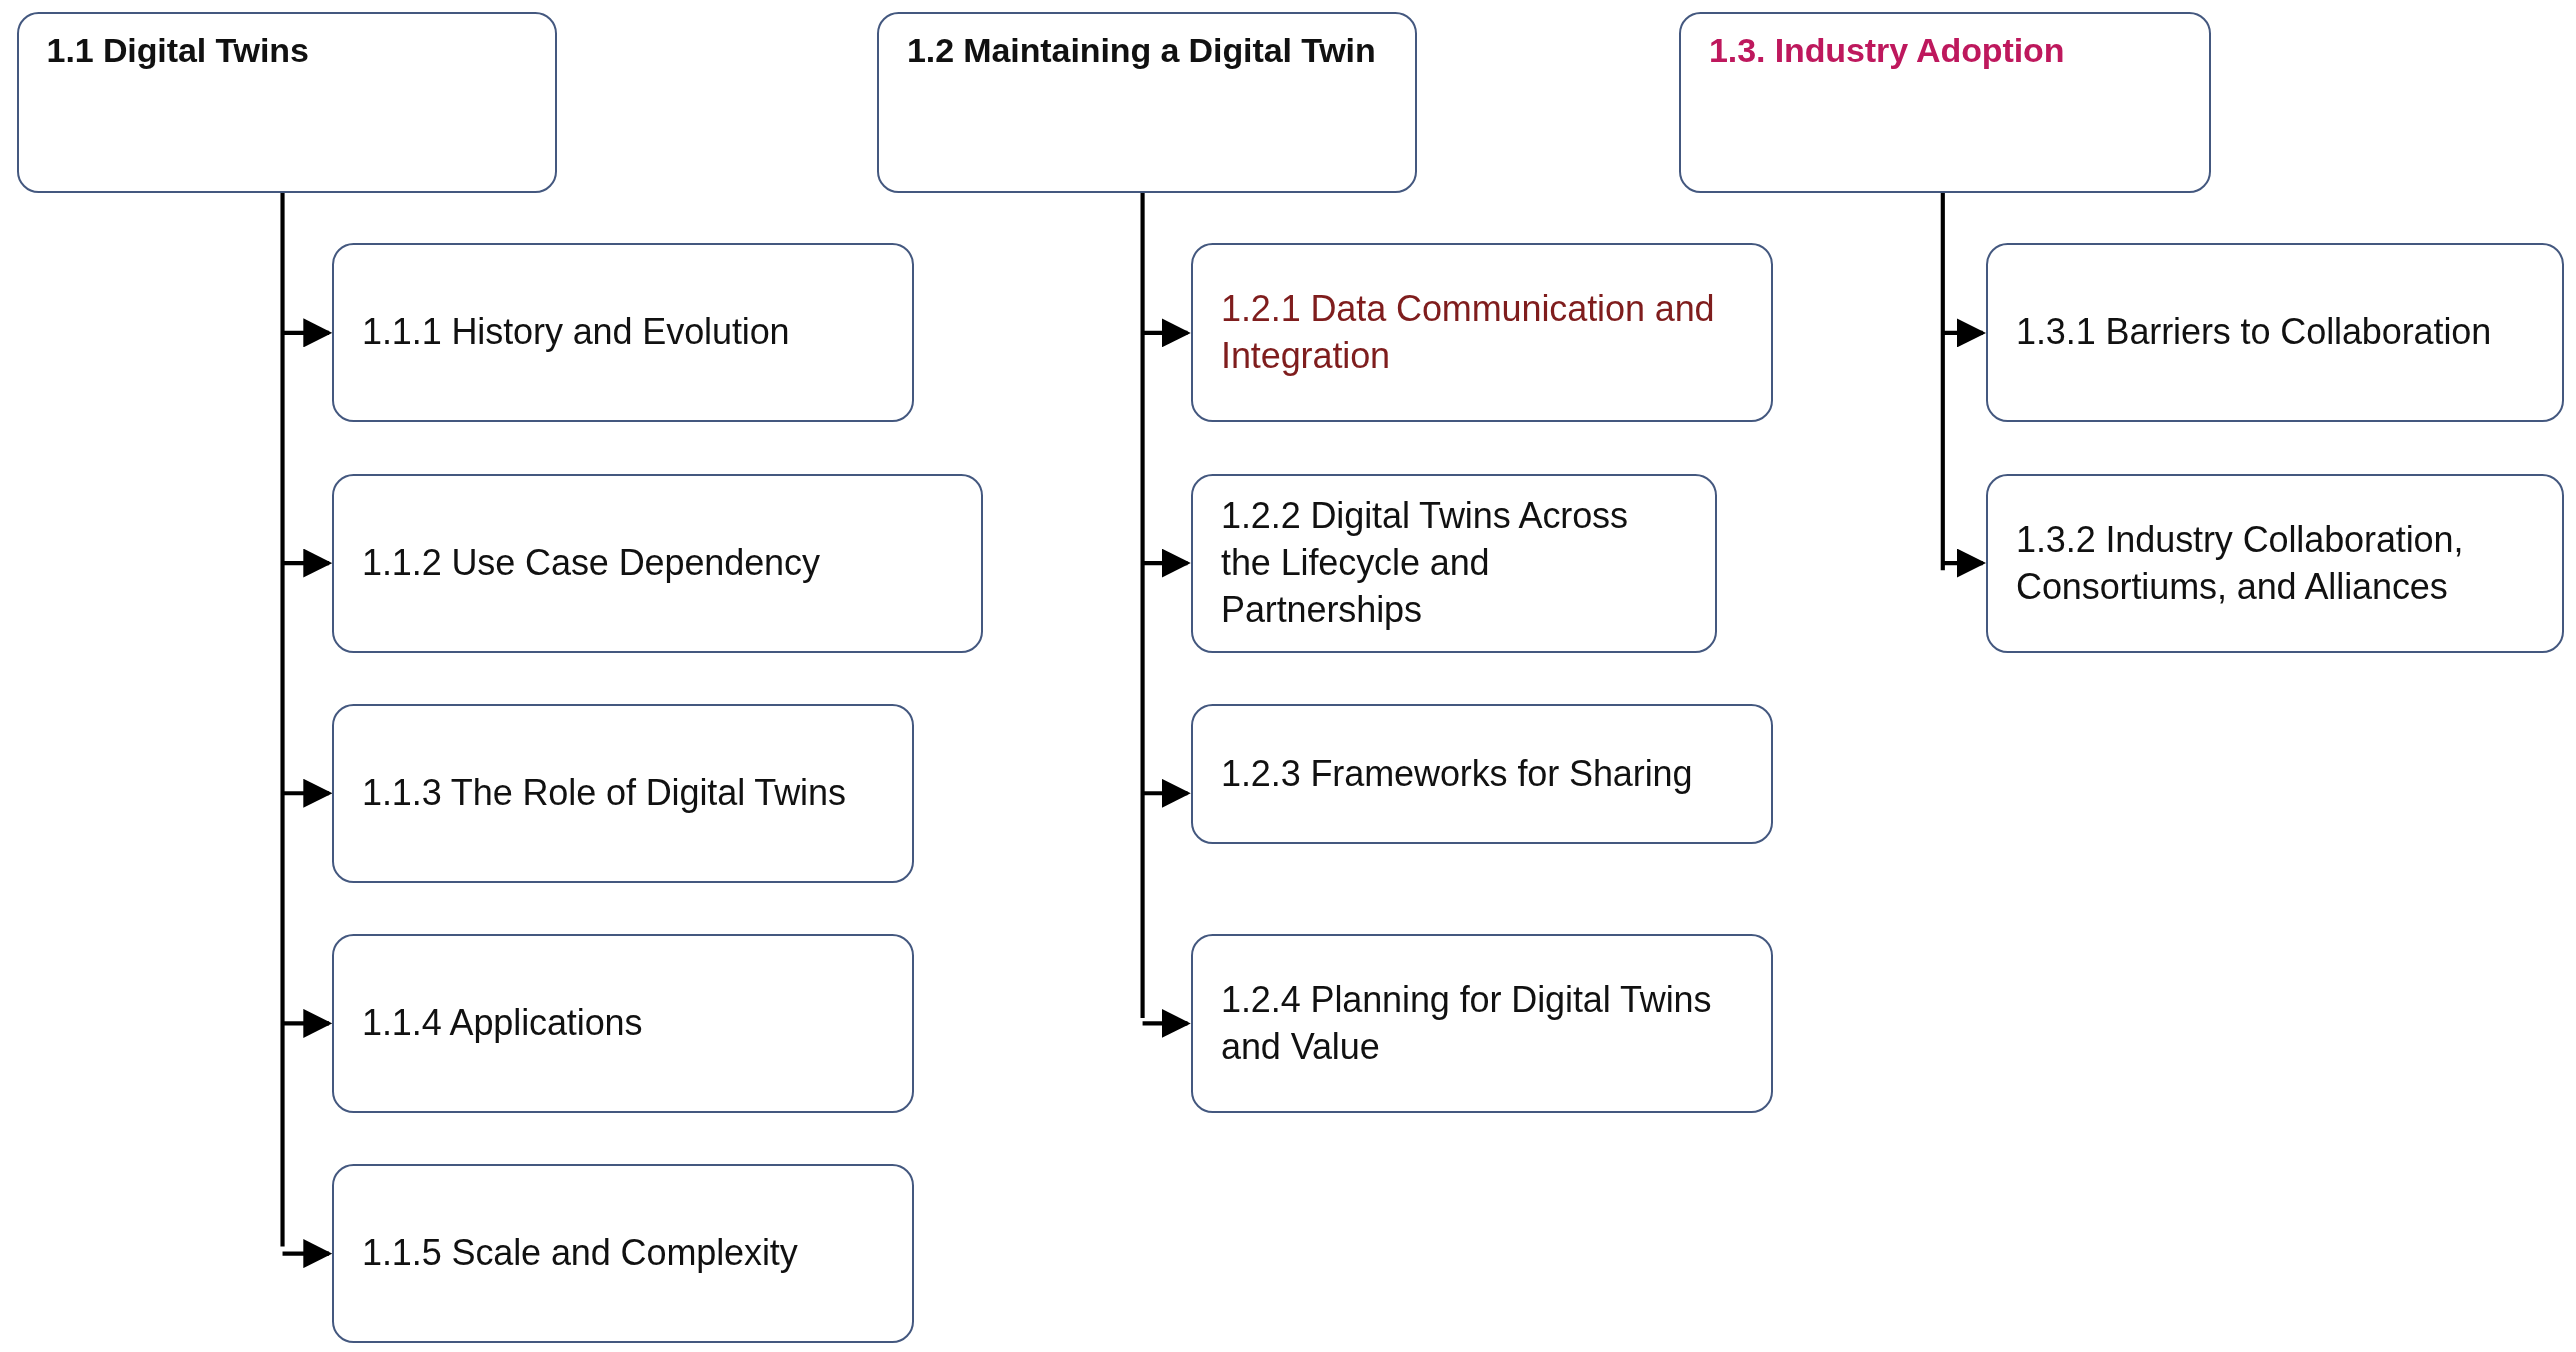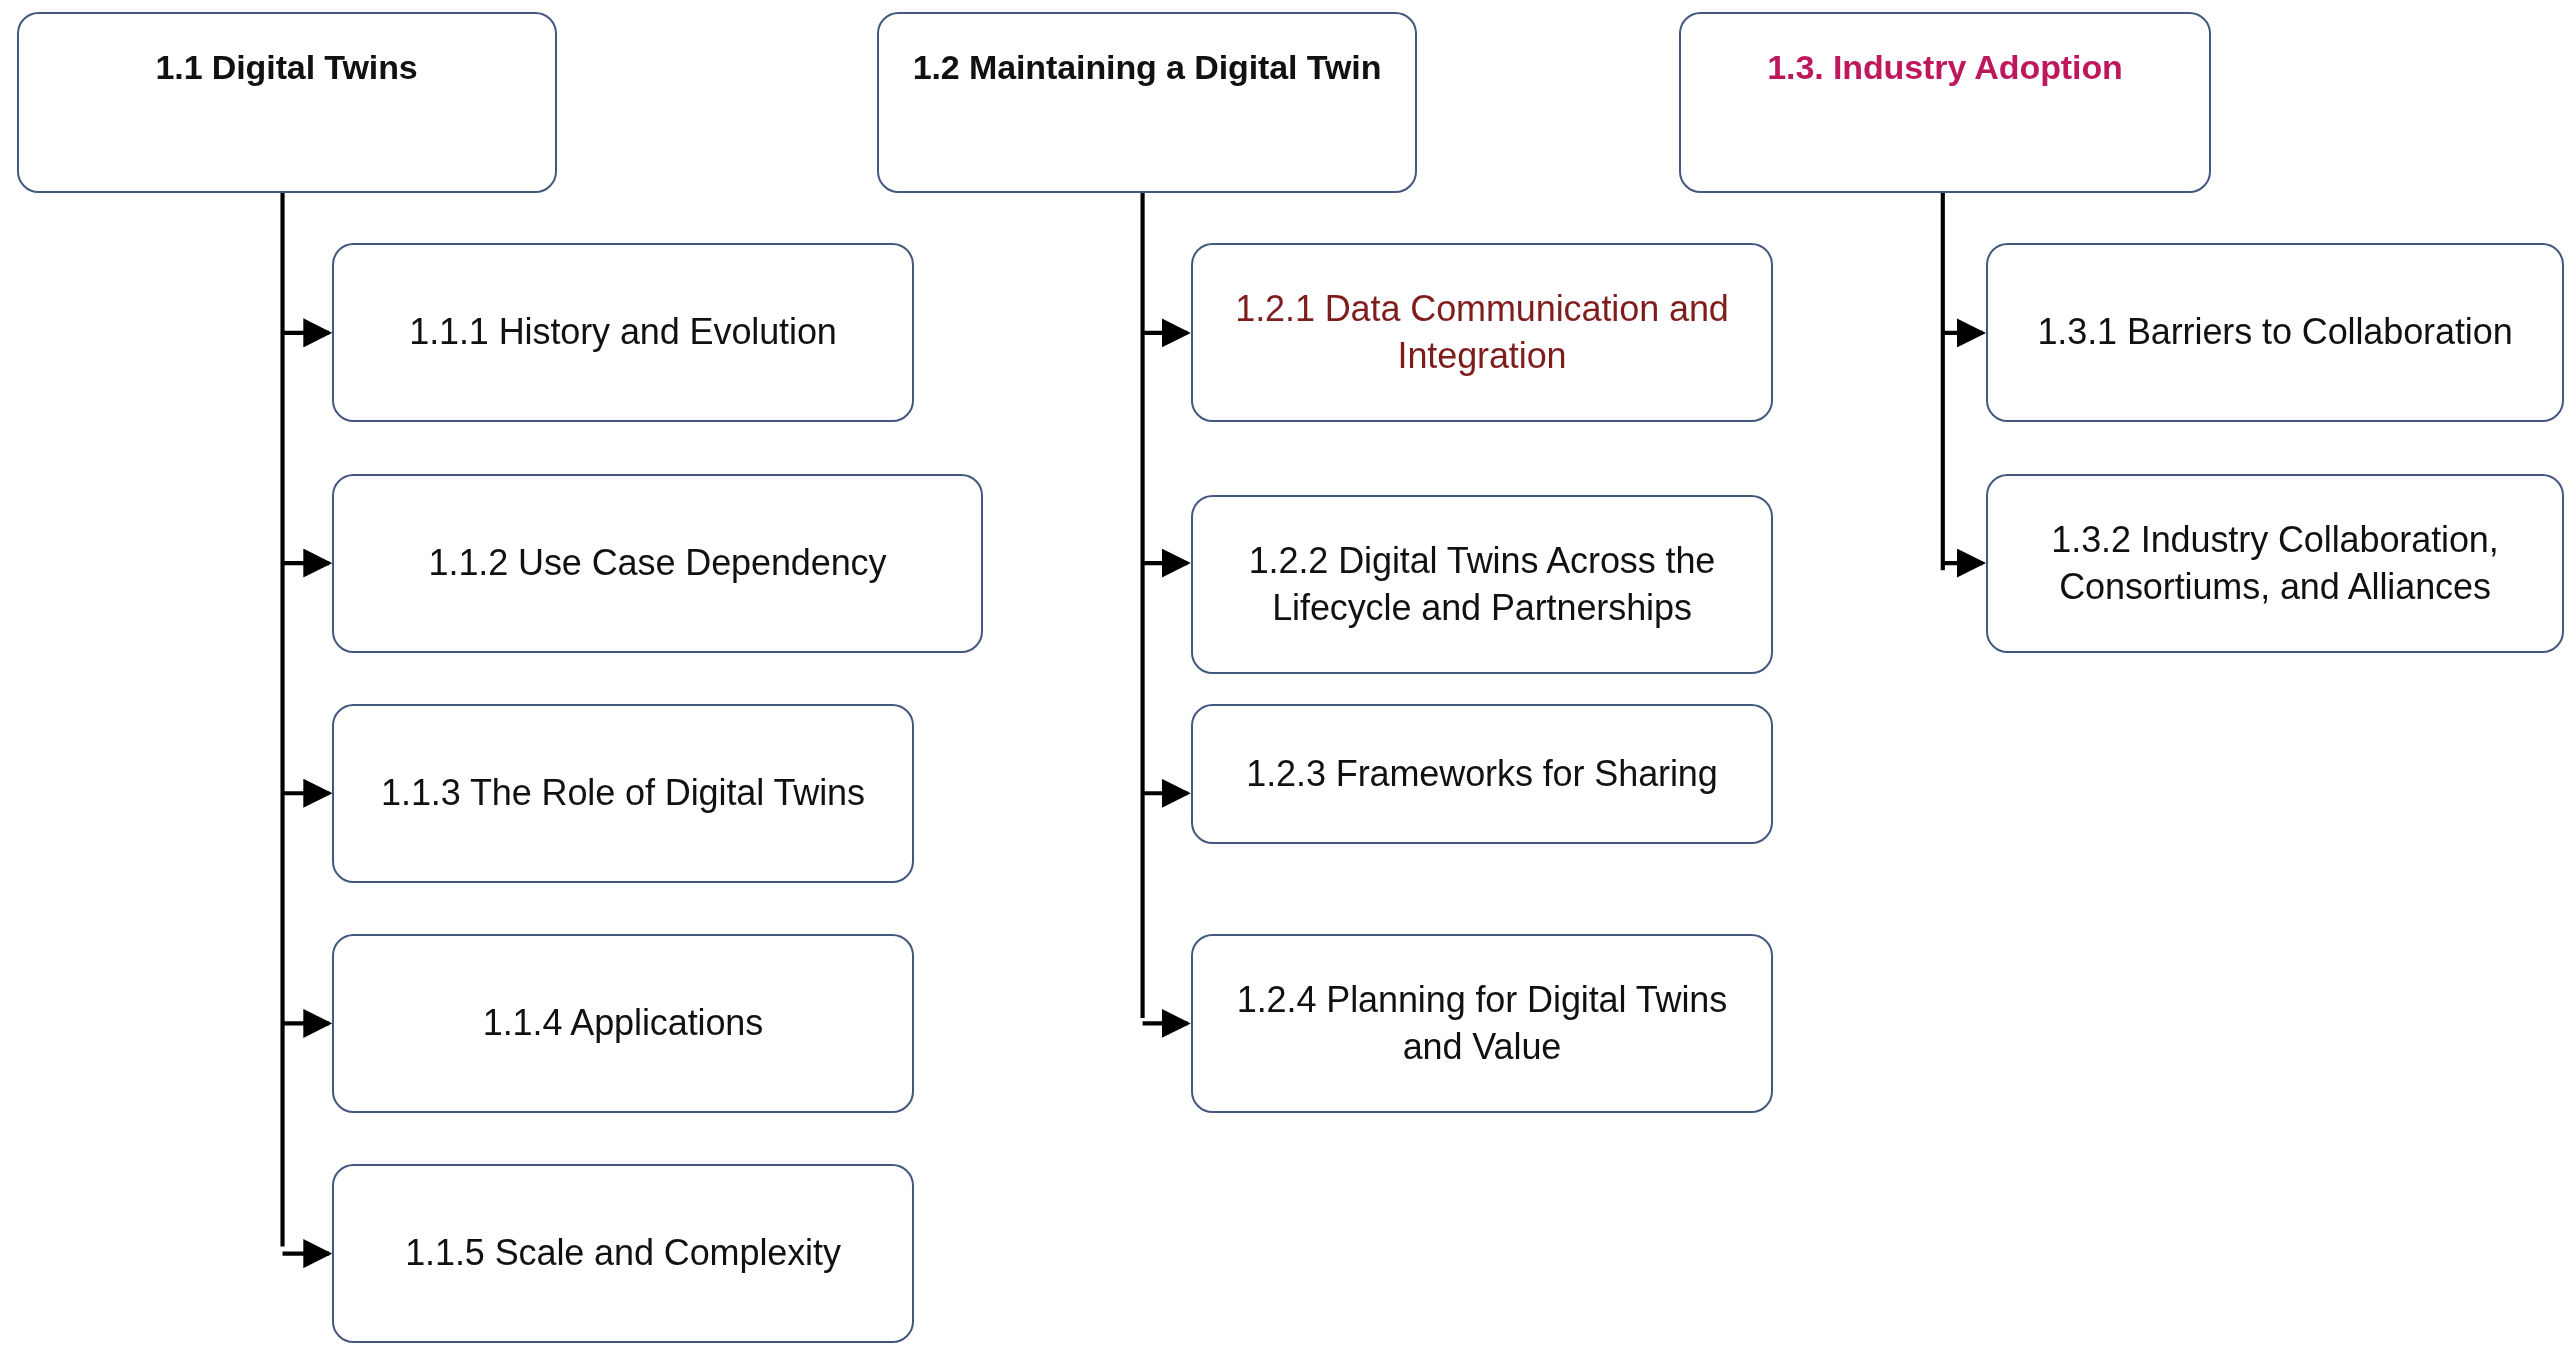--- a/index.html
+++ b/index.html
@@ -28,22 +28,21 @@
     height: 1353px;
     pointer-events: none;
   }
   .node {
     position: absolute;
     box-sizing: border-box;
     background: #ffffff;
     border: 2.5px solid #44587f;
     border-radius: 21.6px;
     display: flex;
-    padding: 31px 28px;
-    text-align: center;
+    padding: 14px 28px;
   }
   .node.parent {
     align-items: flex-start;
   }
   .node.child {
     align-items: center;
   }
   .node-label {
     display: block;
     width: 100%;
@@ -103,21 +102,21 @@
       </div>
       <div class="node child" style="left: 332px; top: 1164px; width: 582px; height: 179px; border-color: rgb(68, 88, 127); background: rgb(255, 255, 255);">
         <span class="node-label" style="color: rgb(17, 17, 17);">1.1.5 Scale and Complexity</span>
       </div>
       <div class="node parent" style="left: 877px; top: 11.6px; width: 540px; height: 181px; border-color: rgb(68, 88, 127); background: rgb(255, 255, 255);">
         <span class="node-label" style="color: rgb(17, 17, 17);">1.2 Maintaining a Digital Twin</span>
       </div>
       <div class="node child" style="left: 1191px; top: 243px; width: 582px; height: 179px; border-color: rgb(68, 88, 127); background: rgb(255, 255, 255);">
         <span class="node-label" style="color: #7f1d1d;">1.2.1 Data Communication and Integration</span>
       </div>
-      <div class="node child" style="left: 1191px; top: 495px; width: 582px; height: 179px; border-color: rgb(68, 88, 127); background: rgb(255, 255, 255);">
+      <div class="node child" style="left: 1191px; top: 474px; width: 526px; height: 179px; border-color: rgb(68, 88, 127); background: rgb(255, 255, 255);">
         <span class="node-label" style="color: rgb(17, 17, 17);">1.2.2 Digital Twins Across the Lifecycle and Partnerships</span>
       </div>
       <div class="node child" style="left: 1191px; top: 704px; width: 582px; height: 140px; border-color: rgb(68, 88, 127); background: rgb(255, 255, 255);">
         <span class="node-label" style="color: rgb(17, 17, 17);">1.2.3 Frameworks for Sharing</span>
       </div>
       <div class="node child" style="left: 1191px; top: 934px; width: 582px; height: 179px; border-color: rgb(68, 88, 127); background: rgb(255, 255, 255);">
         <span class="node-label" style="color: rgb(17, 17, 17);">1.2.4 Planning for Digital Twins and Value</span>
       </div>
       <div class="node parent" style="left: 1679px; top: 11.6px; width: 532px; height: 181px; border-color: rgb(68, 88, 127); background: rgb(255, 255, 255);">
         <span class="node-label" style="color: #be185d;">1.3. Industry Adoption</span>

